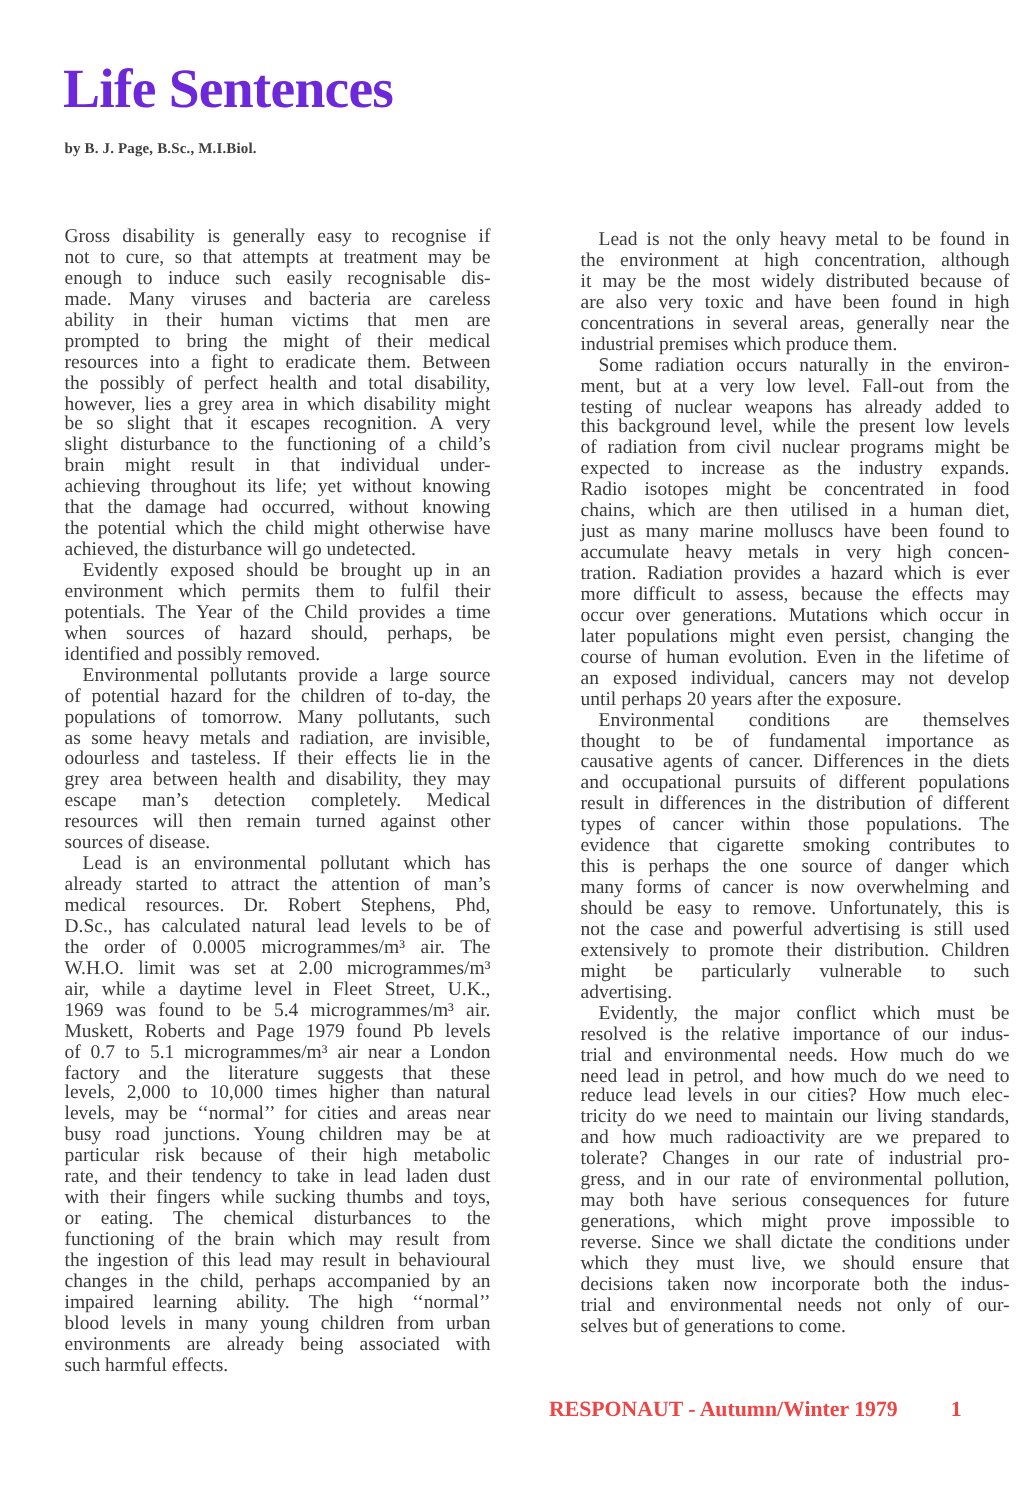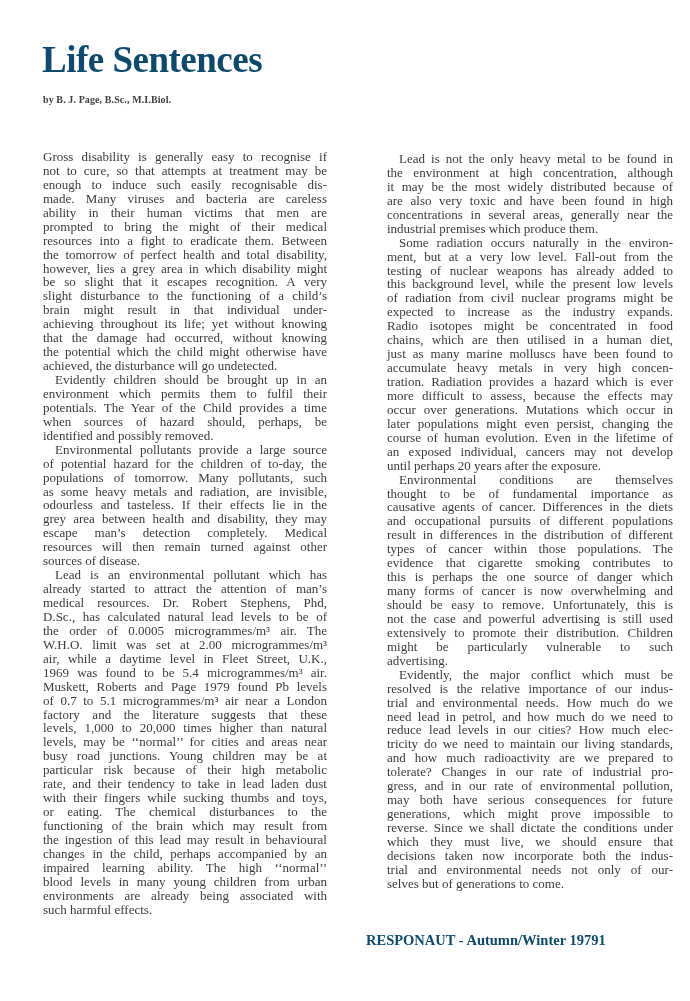--- a/index.html
+++ b/index.html
@@ -4,67 +4,67 @@
   <style>
     html, body { margin: 0; padding: 0; }
     body {
       width: 690px; height: 1001px; background: #ffffff;
       position: relative; overflow: hidden;
       font-family: "Liberation Serif", serif; color: #3a3a3a;
     }
     .title {
       position: absolute; left: 42px; top: 40px;
       font-family: "Liberation Serif", serif; font-weight: bold;
-      font-size: 37px; letter-spacing: -0.5px; color: #0c4a6e; margin: 0; line-height: 40px;
+      font-size: 37px; letter-spacing: -0.5px; color: #6d28d9; margin: 0; line-height: 40px;
     }
     .byline {
       position: absolute; left: 43px; top: 94px;
       font-size: 10px; font-weight: bold; color: #3f3f3f; letter-spacing: 0.1px;
     }
     .col {
       position: absolute; width: 284px; font-size: 13px; line-height: 13.95px; color: #3b3b3b;
     }
     .col.left { left: 43px; top: 150px; }
     .col.right { left: 355px; top: 152px; width: 286px; margin-left: 32px; }
     .line {
       display: block; text-align: justify; text-align-last: justify; white-space: nowrap; height: 13.95px;
       overflow: visible;
     }
     .line.last { text-align-last: left; }
     .line.indent { padding-left: 12px; }
     .footer {
       position: absolute; left: 366px; top: 932px; width: 275px;
-      font-weight: bold; font-size: 14.5px; color: #0c4a6e;
-      display: flex; 
+      font-weight: bold; font-size: 14.5px; color: #ef4444;
+      display: flex; justify-content: space-between;
     }
   </style>
 </head>
 <body>
 
 <h1 class="title">Life Sentences</h1>
 <div class="byline">by B. J. Page, B.Sc., M.I.Biol.</div>
 
 <div class="col left" id="col-left">
     <span class="line">Gross disability is generally easy to recognise if</span>
     <span class="line">not to cure, so that attempts at treatment may be</span>
     <span class="line">enough to induce such easily recognisable dis-</span>
     <span class="line">made. Many viruses and bacteria are careless</span>
     <span class="line">ability in their human victims that men are</span>
     <span class="line">prompted to bring the might of their medical</span>
     <span class="line">resources into a fight to eradicate them. Between</span>
-    <span class="line">the tomorrow of perfect health and total disability,</span>
+    <span class="line">the possibly of perfect health and total disability,</span>
     <span class="line">however, lies a grey area in which disability might</span>
     <span class="line">be so slight that it escapes recognition. A very</span>
     <span class="line">slight disturbance to the functioning of a child’s</span>
     <span class="line">brain might result in that individual under-</span>
     <span class="line">achieving throughout its life; yet without knowing</span>
     <span class="line">that the damage had occurred, without knowing</span>
     <span class="line">the potential which the child might otherwise have</span>
     <span class="line last">achieved, the disturbance will go undetected.</span>
-    <span class="line indent">Evidently children should be brought up in an</span>
+    <span class="line indent">Evidently exposed should be brought up in an</span>
     <span class="line">environment which permits them to fulfil their</span>
     <span class="line">potentials. The Year of the Child provides a time</span>
     <span class="line">when sources of hazard should, perhaps, be</span>
     <span class="line last">identified and possibly removed.</span>
     <span class="line indent">Environmental pollutants provide a large source</span>
     <span class="line">of potential hazard for the children of to-day, the</span>
     <span class="line">populations of tomorrow. Many pollutants, such</span>
     <span class="line">as some heavy metals and radiation, are invisible,</span>
     <span class="line">odourless and tasteless. If their effects lie in the</span>
     <span class="line">grey area between health and disability, they may</span>
@@ -75,21 +75,21 @@
     <span class="line">already started to attract the attention of man’s</span>
     <span class="line">medical resources. Dr. Robert Stephens, Phd,</span>
     <span class="line">D.Sc., has calculated natural lead levels to be of</span>
     <span class="line">the order of 0.0005 microgrammes/m³ air. The</span>
     <span class="line">W.H.O. limit was set at 2.00 microgrammes/m³</span>
     <span class="line">air, while a daytime level in Fleet Street, U.K.,</span>
     <span class="line">1969 was found to be 5.4 microgrammes/m³ air.</span>
     <span class="line">Muskett, Roberts and Page 1979 found Pb levels</span>
     <span class="line">of 0.7 to 5.1 microgrammes/m³ air near a London</span>
     <span class="line">factory and the literature suggests that these</span>
-    <span class="line">levels, 1,000 to 20,000 times higher than natural</span>
+    <span class="line">levels, 2,000 to 10,000 times higher than natural</span>
     <span class="line">levels, may be ‘‘normal’’ for cities and areas near</span>
     <span class="line">busy road junctions. Young children may be at</span>
     <span class="line">particular risk because of their high metabolic</span>
     <span class="line">rate, and their tendency to take in lead laden dust</span>
     <span class="line">with their fingers while sucking thumbs and toys,</span>
     <span class="line">or eating. The chemical disturbances to the</span>
     <span class="line">functioning of the brain which may result from</span>
     <span class="line">the ingestion of this lead may result in behavioural</span>
     <span class="line">changes in the child, perhaps accompanied by an</span>
     <span class="line">impaired learning ability. The high ‘‘normal’’</span>

